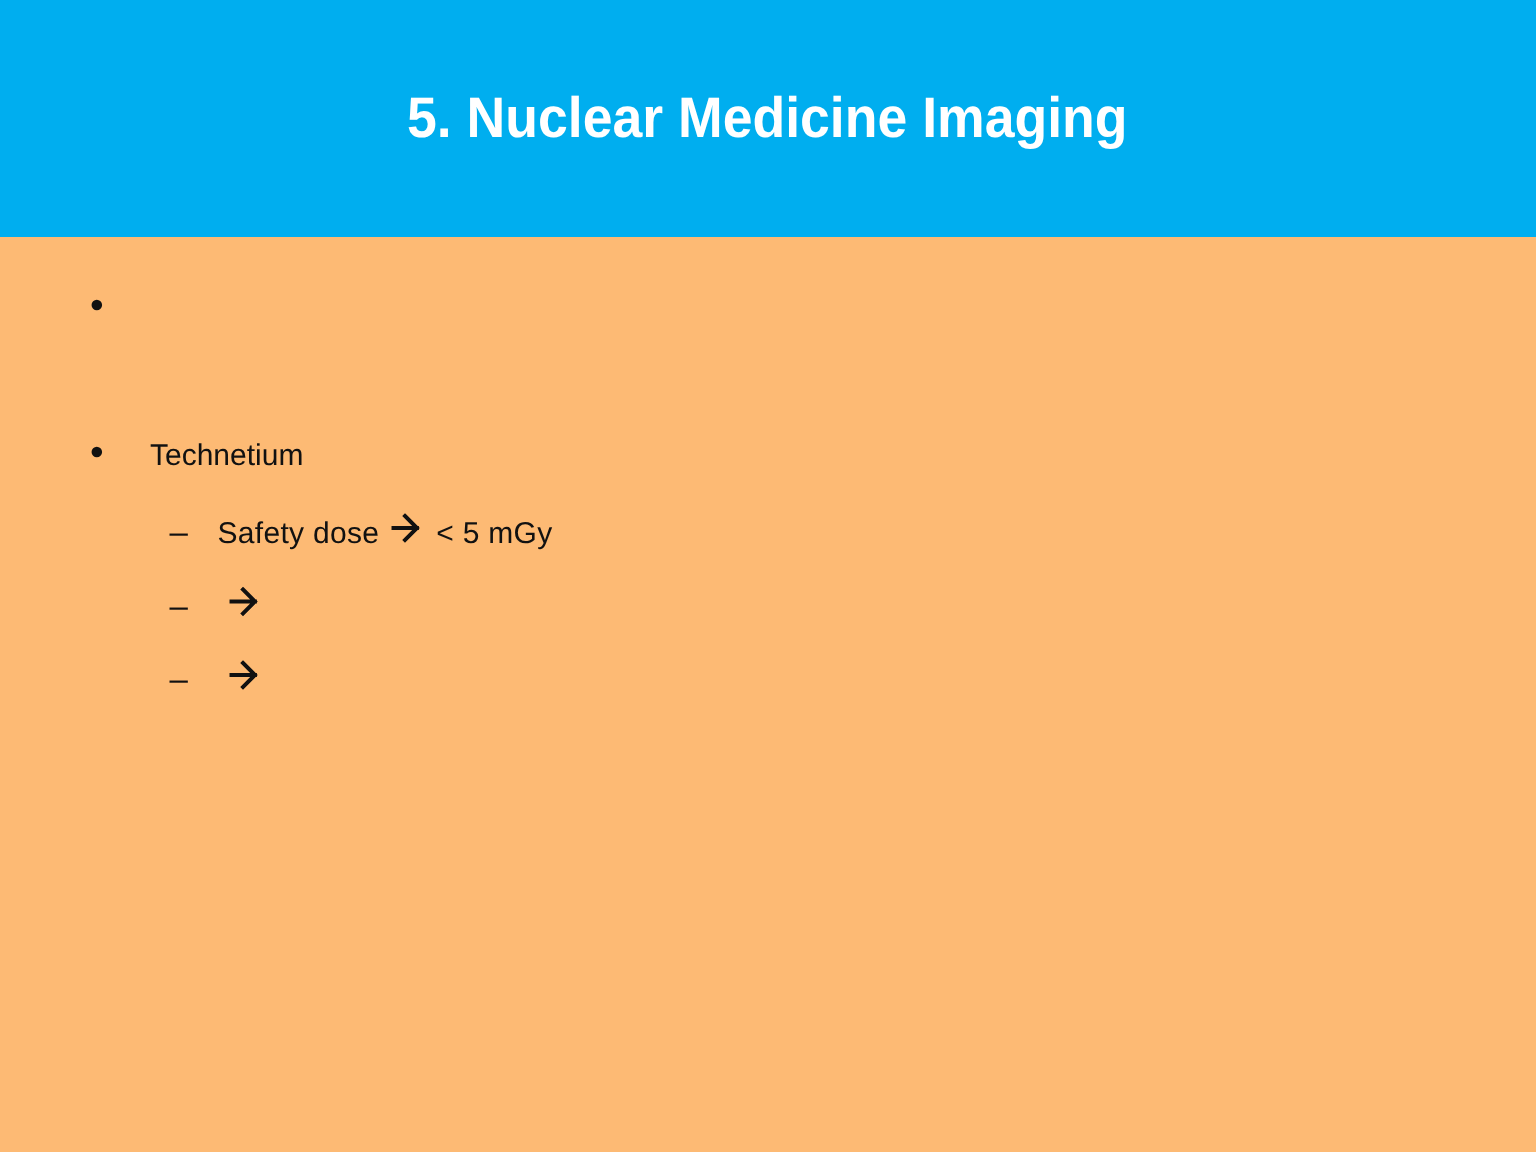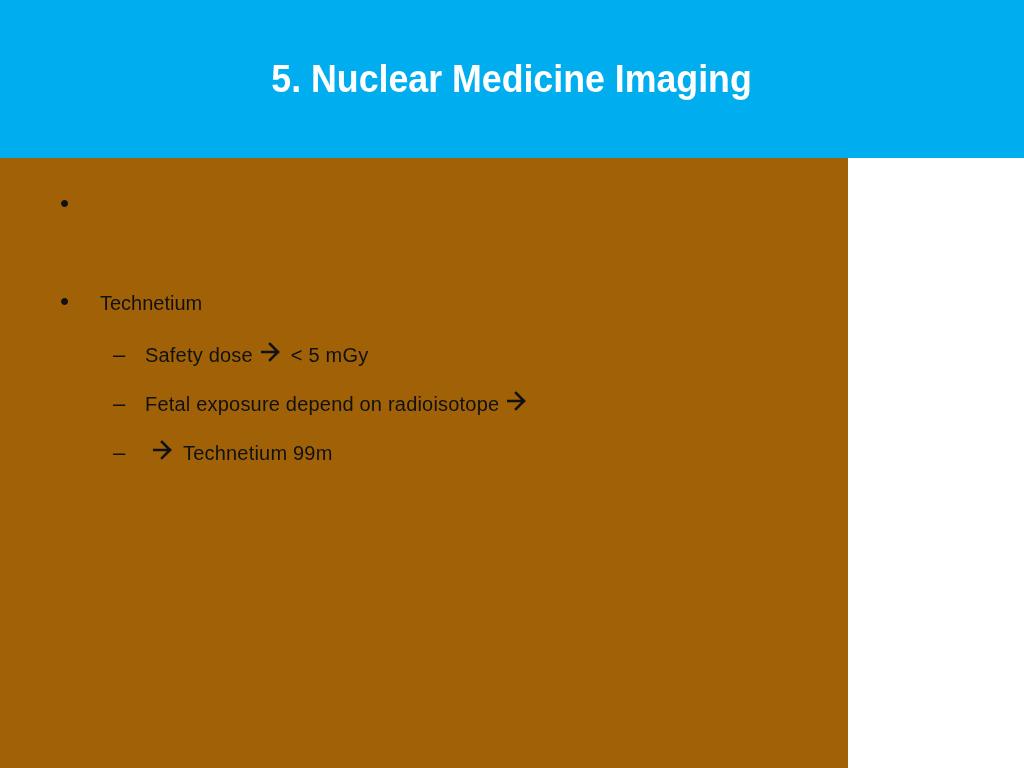--- a/index.html
+++ b/index.html
@@ -6,23 +6,23 @@
       margin: 0;
       padding: 0;
       width: 1024px;
       height: 768px;
       background: #ffffff;
       overflow: hidden;
       font-family: "Liberation Sans", sans-serif;
     }
     .slide {
       position: relative;
-      width: 848px;
+      width: 1024px;
       height: 768px;
-      background: #a16207;
+      background: #fdba74;
     }
     .header {
       position: absolute;
       left: 0;
       top: 0;
       width: 1024px;
       height: 158px;
       background: #00AEEF;
       display: flex;
       align-items: center;
@@ -107,31 +107,29 @@
       <span class="arrow">
         <svg width="20" height="20" viewBox="0 0 20 20">
             <path d="M1 10 H17 M9 2 L17 10 L9 18" stroke="#111" stroke-width="2.6" fill="none" stroke-linecap="square"></path>
           </svg>
       </span>
       <span>&lt; 5 mGy</span>
     </div>
 
     <div class="sub" style="top:391px;">
       <span class="dash">–</span>
-      <span>Fetal exposure depend on radioisotope</span>
       <span class="arrow">
         <svg width="20" height="20" viewBox="0 0 20 20">
             <path d="M1 10 H17 M9 2 L17 10 L9 18" stroke="#111" stroke-width="2.6" fill="none" stroke-linecap="square"></path>
           </svg>
       </span>
     </div>
 
     <div class="sub" style="top:440px;">
       <span class="dash">–</span>
       <span class="arrow">
         <svg width="20" height="20" viewBox="0 0 20 20">
             <path d="M1 10 H17 M9 2 L17 10 L9 18" stroke="#111" stroke-width="2.6" fill="none" stroke-linecap="square"></path>
           </svg>
       </span>
-      <span>Technetium 99m</span>
     </div>
   </div>
 </div>
 
 </body></html>

